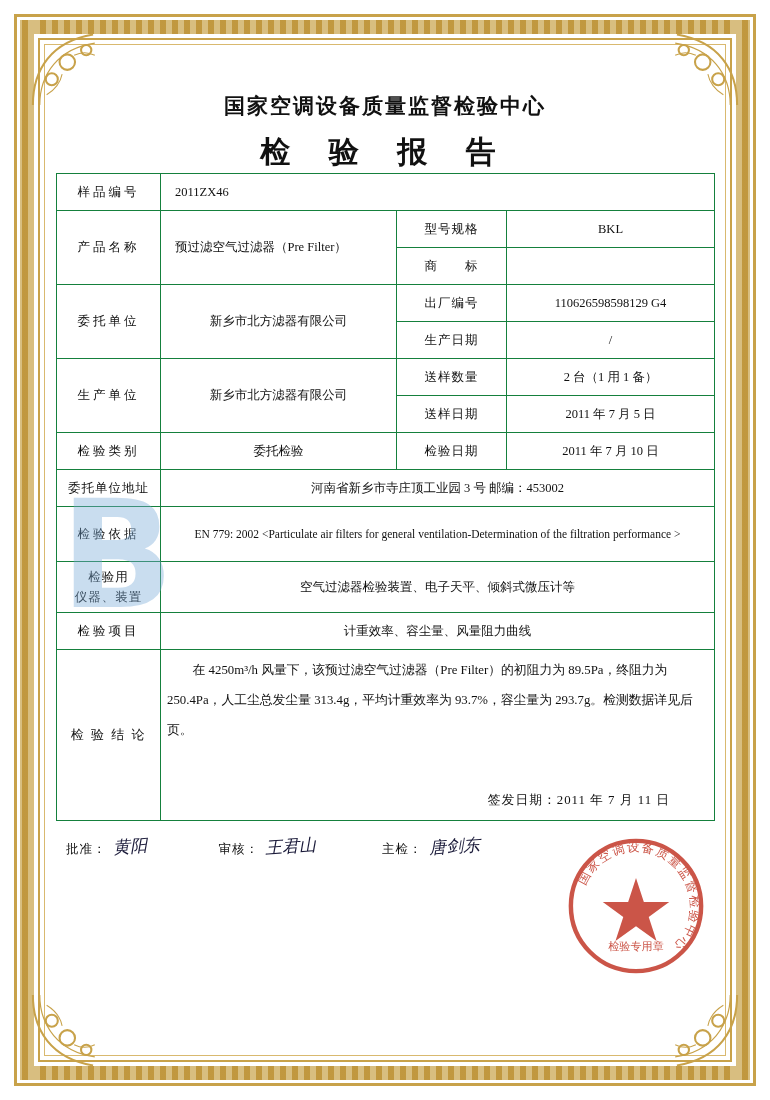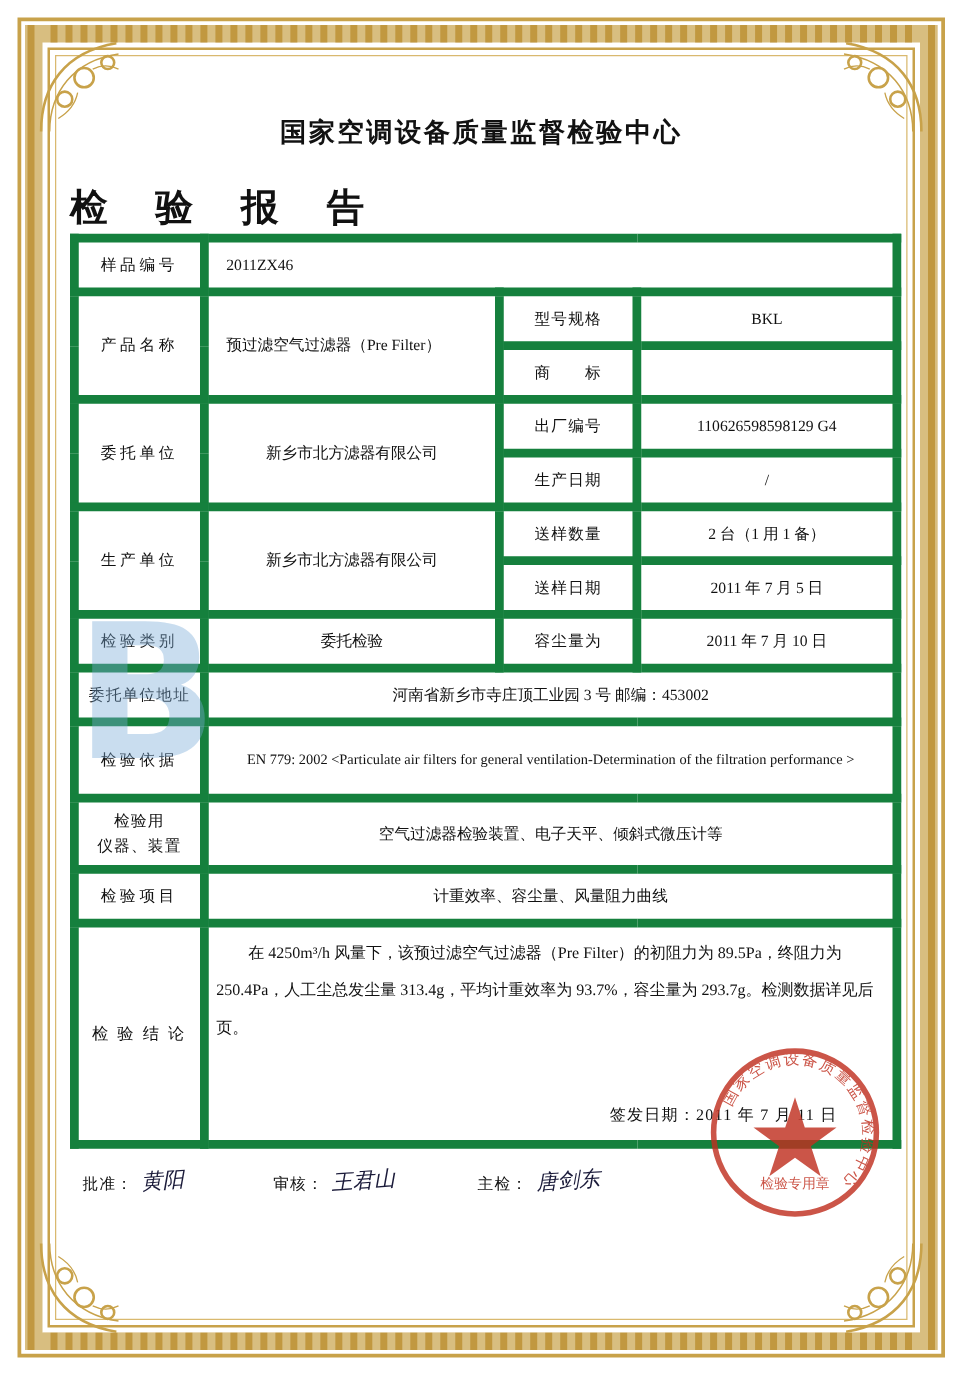--- a/index.html
+++ b/index.html
@@ -83,26 +83,26 @@
   .org-title {
     text-align: center;
     font-size: 21px;
     font-weight: bold;
     letter-spacing: 2px;
     color: #111;
     margin-top: 30px;
     font-family: "DejaVu Serif", serif;
   }
   .doc-title {
-    text-align: left;
+    text-align: center;
     font-size: 30px;
     font-weight: bold;
     letter-spacing: 14px;
     color: #111;
-    margin-top: 26px;
+    margin-top: 12px;
     font-family: "DejaVu Serif", serif;
   }
 
   .meta-row {
     display: flex;
     justify-content: space-between;
     align-items: flex-end;
     font-size: 12.5px;
     color: #111;
     margin-top: 16px;
@@ -113,21 +113,21 @@
 
   table.report {
     width: 100%;
     border-collapse: collapse;
     table-layout: fixed;
     font-size: 12.5px;
     color: #111;
     background: transparent;
   }
   table.report td {
-    border: 7px solid #15803d;
+    border: 1px solid #15803d;
     padding: 5px 6px;
     vertical-align: middle;
     height: 26px;
   }
   .lbl {
     text-align: center;
     letter-spacing: 3px;
     white-space: nowrap;
   }
   .lbl-narrow { letter-spacing: 1px; }
@@ -342,21 +342,21 @@
           <td class="lbl lbl-narrow">送样数量</td>
           <td class="val">2 台（1 用 1 备）</td>
         </tr>
         <tr>
           <td class="lbl lbl-narrow">送样日期</td>
           <td class="val">2011 年 7 月 5 日</td>
         </tr>
         <tr>
           <td class="lbl">检验类别</td>
           <td class="val">委托检验</td>
-          <td class="lbl lbl-narrow">容尘量为</td>
+          <td class="lbl lbl-narrow">检验日期</td>
           <td class="val">2011 年 7 月 10 日</td>
         </tr>
         <tr>
           <td class="lbl lbl-narrow">委托单位地址</td>
           <td class="val" colspan="3">河南省新乡市寺庄顶工业园 3 号  邮编：453002</td>
         </tr>
         <tr>
           <td class="lbl">检验依据</td>
           <td class="en-ref" colspan="3" style="height:44px">EN 779: 2002 &lt;Particulate air filters for general ventilation-Determination of the filtration performance &gt;</td>
         </tr>

